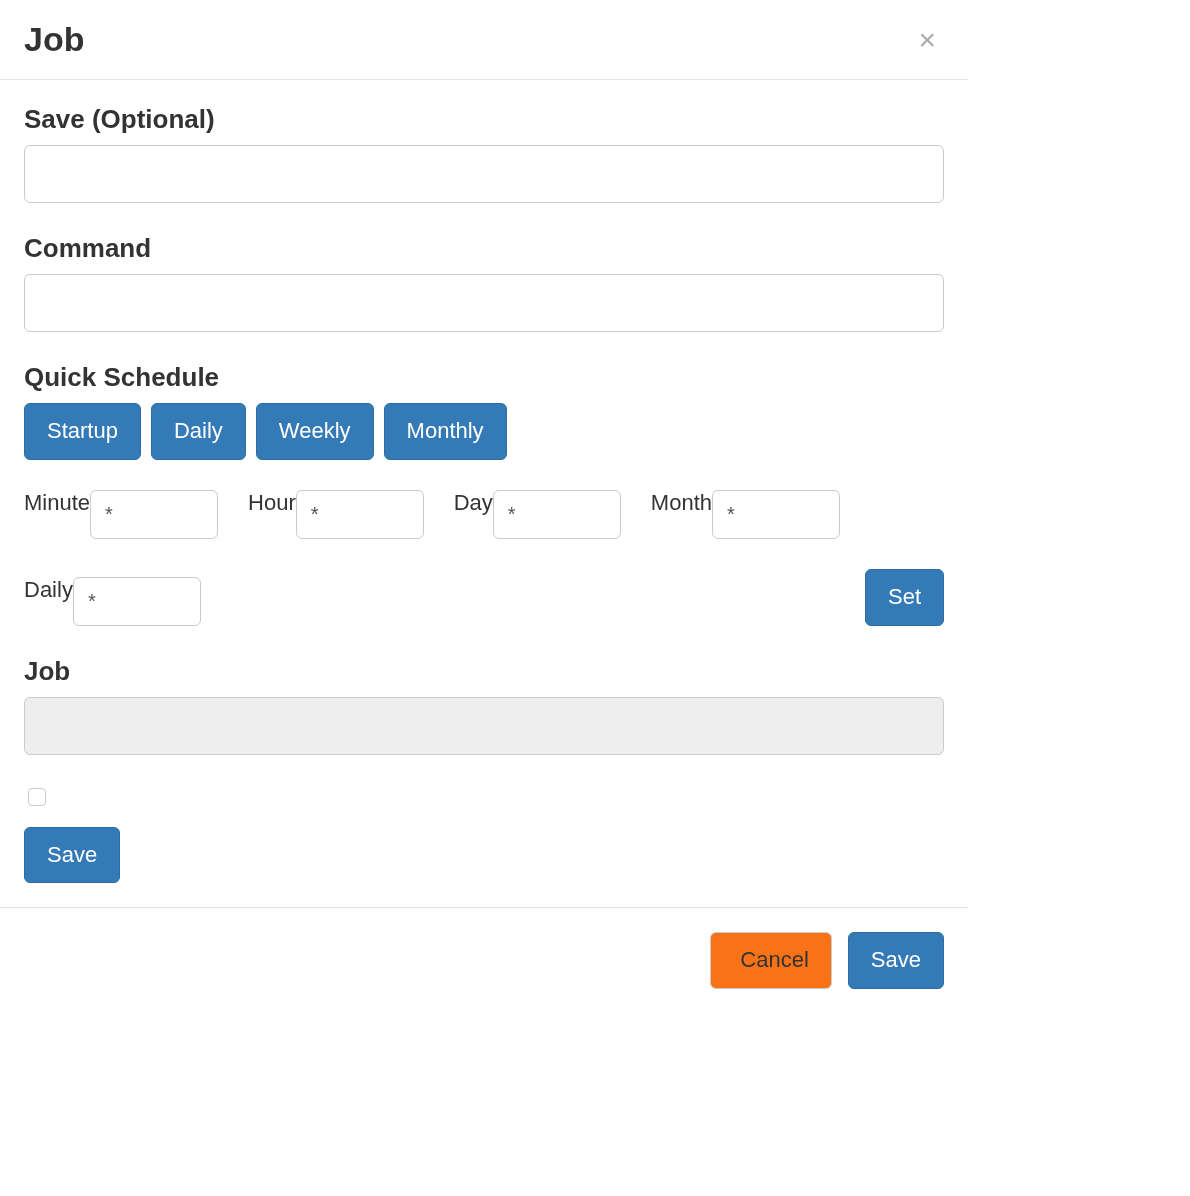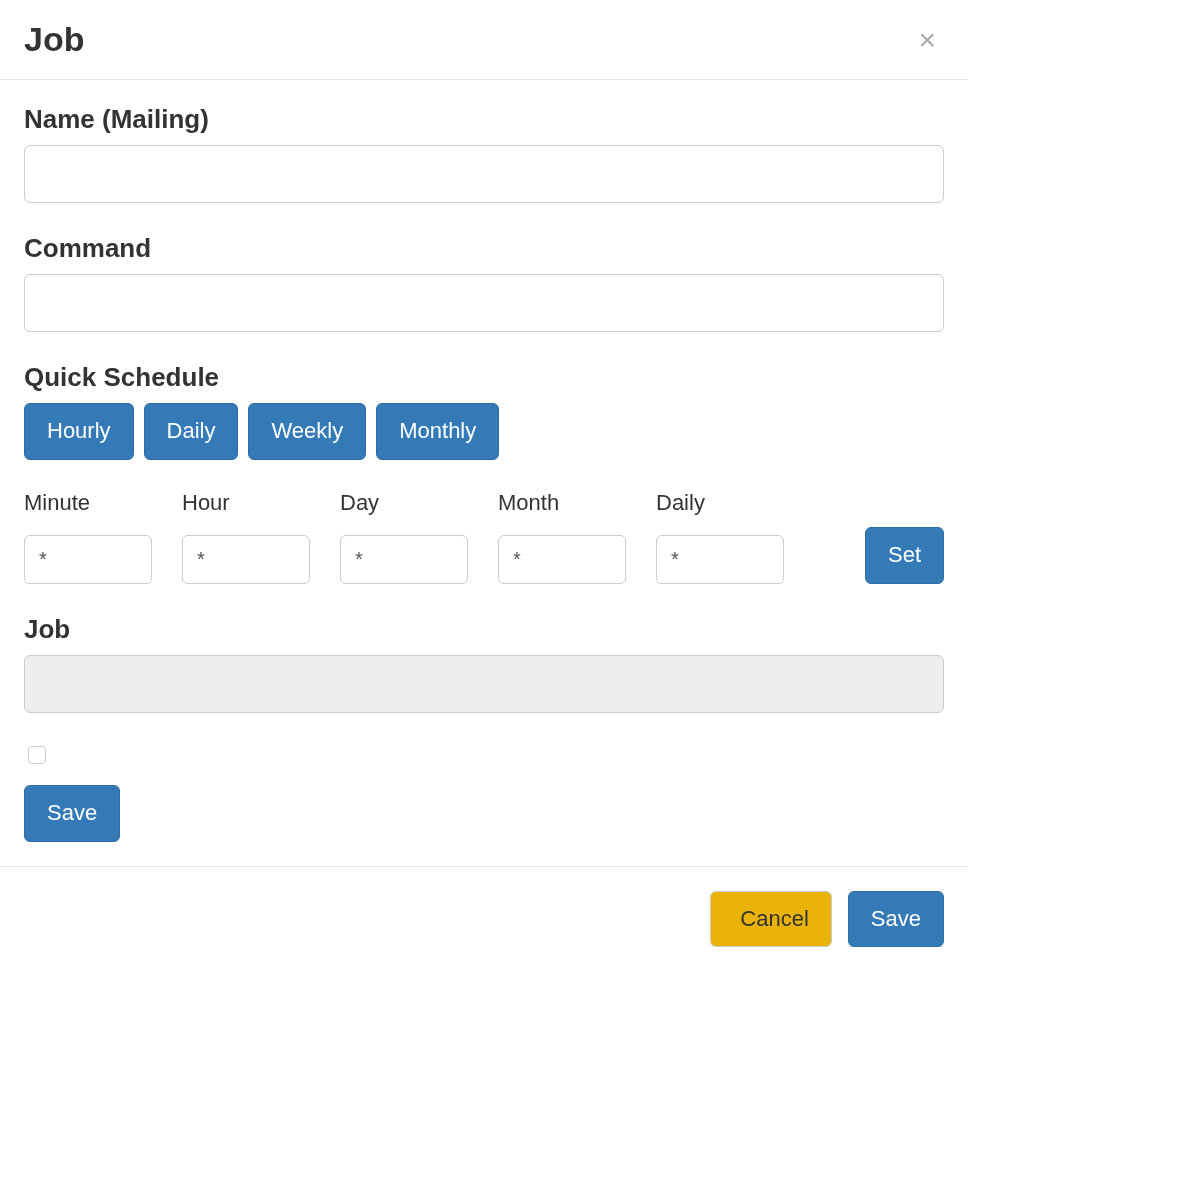--- a/index.html
+++ b/index.html
@@ -76,35 +76,34 @@
     border: 1px solid transparent;
     cursor: pointer;
     line-height: 1.4;
   }
   .btn-primary {
     background: #337ab7;
     border-color: #2e6da4;
     color: #fff;
   }
   .btn-default {
-    background: #eab308;
+    background: #f97316;
     border-color: #ccc;
     color: #333;
     padding-left: 29px;
   }
   .cron-row {
     display: flex;
     gap: 30px;
     align-items: flex-end;
     flex-wrap: wrap;
   }
   .cron-col {
     display: flex;
-    flex-direction: column;
-    gap: 13px;
+    flex-direction: row;
   }
   .cron-col label {
     font-size: 22px;
     font-weight: 400;
     color: #333;
     margin-bottom: 6px;
   }
   .cron-input {
     width: 128px;
     padding: 12px 14px;
@@ -162,33 +161,33 @@
   <div class="modal-header">
     <h2>Job</h2>
     <button class="close-btn">
       <span>×</span>
     </button>
   </div>
 
   <div class="modal-body">
 
     <div class="form-group">
-      <label class="section-label">Name (Mailing)</label>
+      <label class="section-label">Save (Optional)</label>
       <input type="text" class="form-control" value="" style="">
     </div>
 
     <div class="form-group">
       <label class="section-label">Command</label>
       <input type="text" class="form-control" value="" style="">
     </div>
 
     <div class="form-group">
       <label class="section-label">Quick Schedule</label>
       <div class="quick-schedule-group">
-        <button class="btn btn-primary">Hourly</button>
+        <button class="btn btn-primary">Startup</button>
         <button class="btn btn-primary">Daily</button>
         <button class="btn btn-primary">Weekly</button>
         <button class="btn btn-primary">Monthly</button>
       </div>
     </div>
 
     <div class="form-group">
       <div class="cron-row">
         <div class="cron-col">
           <label>Minute</label>

